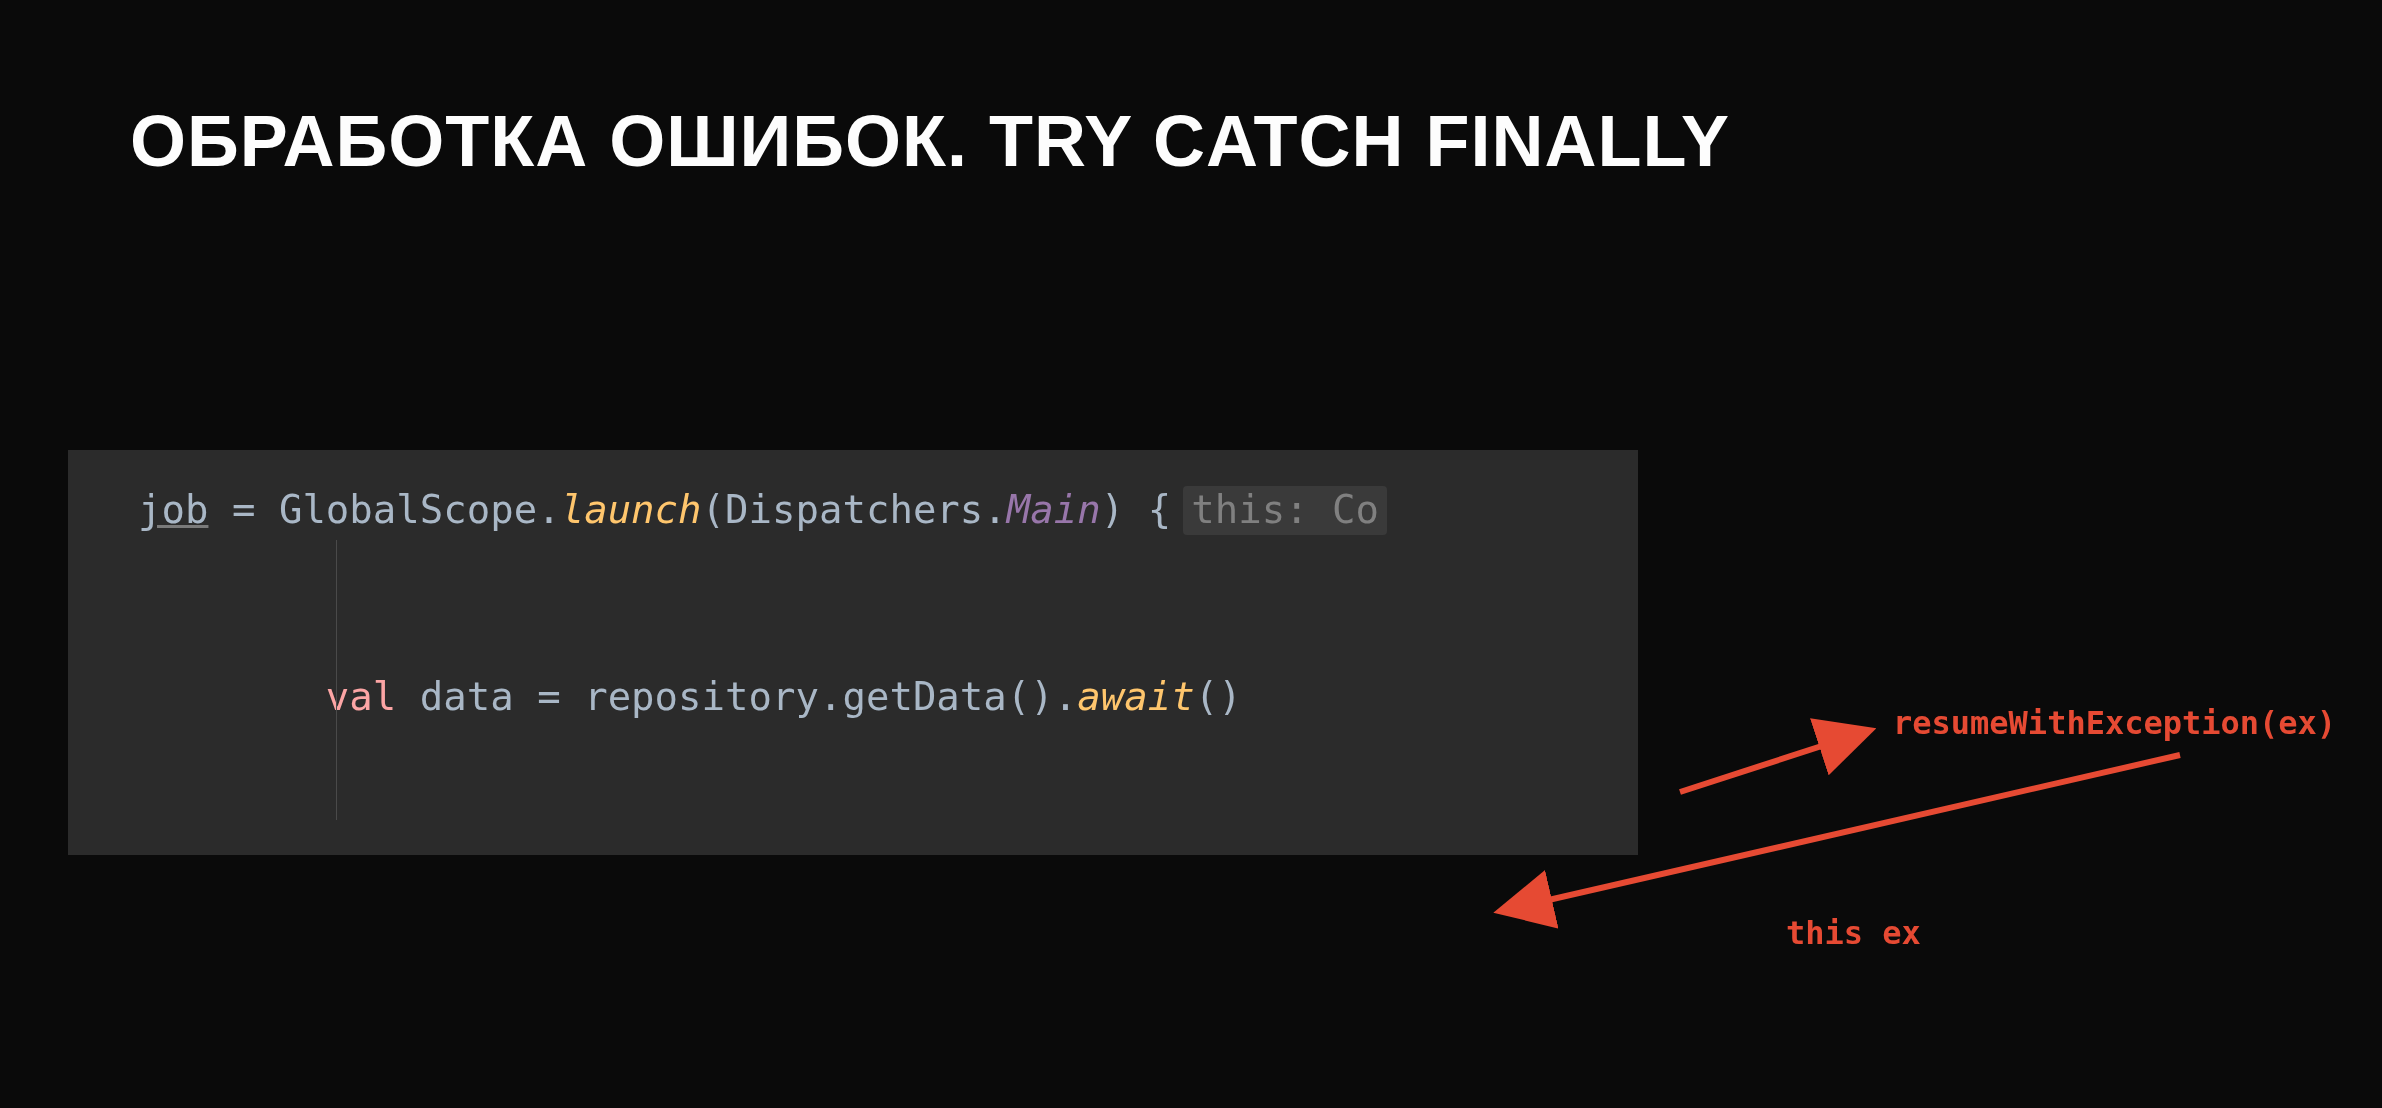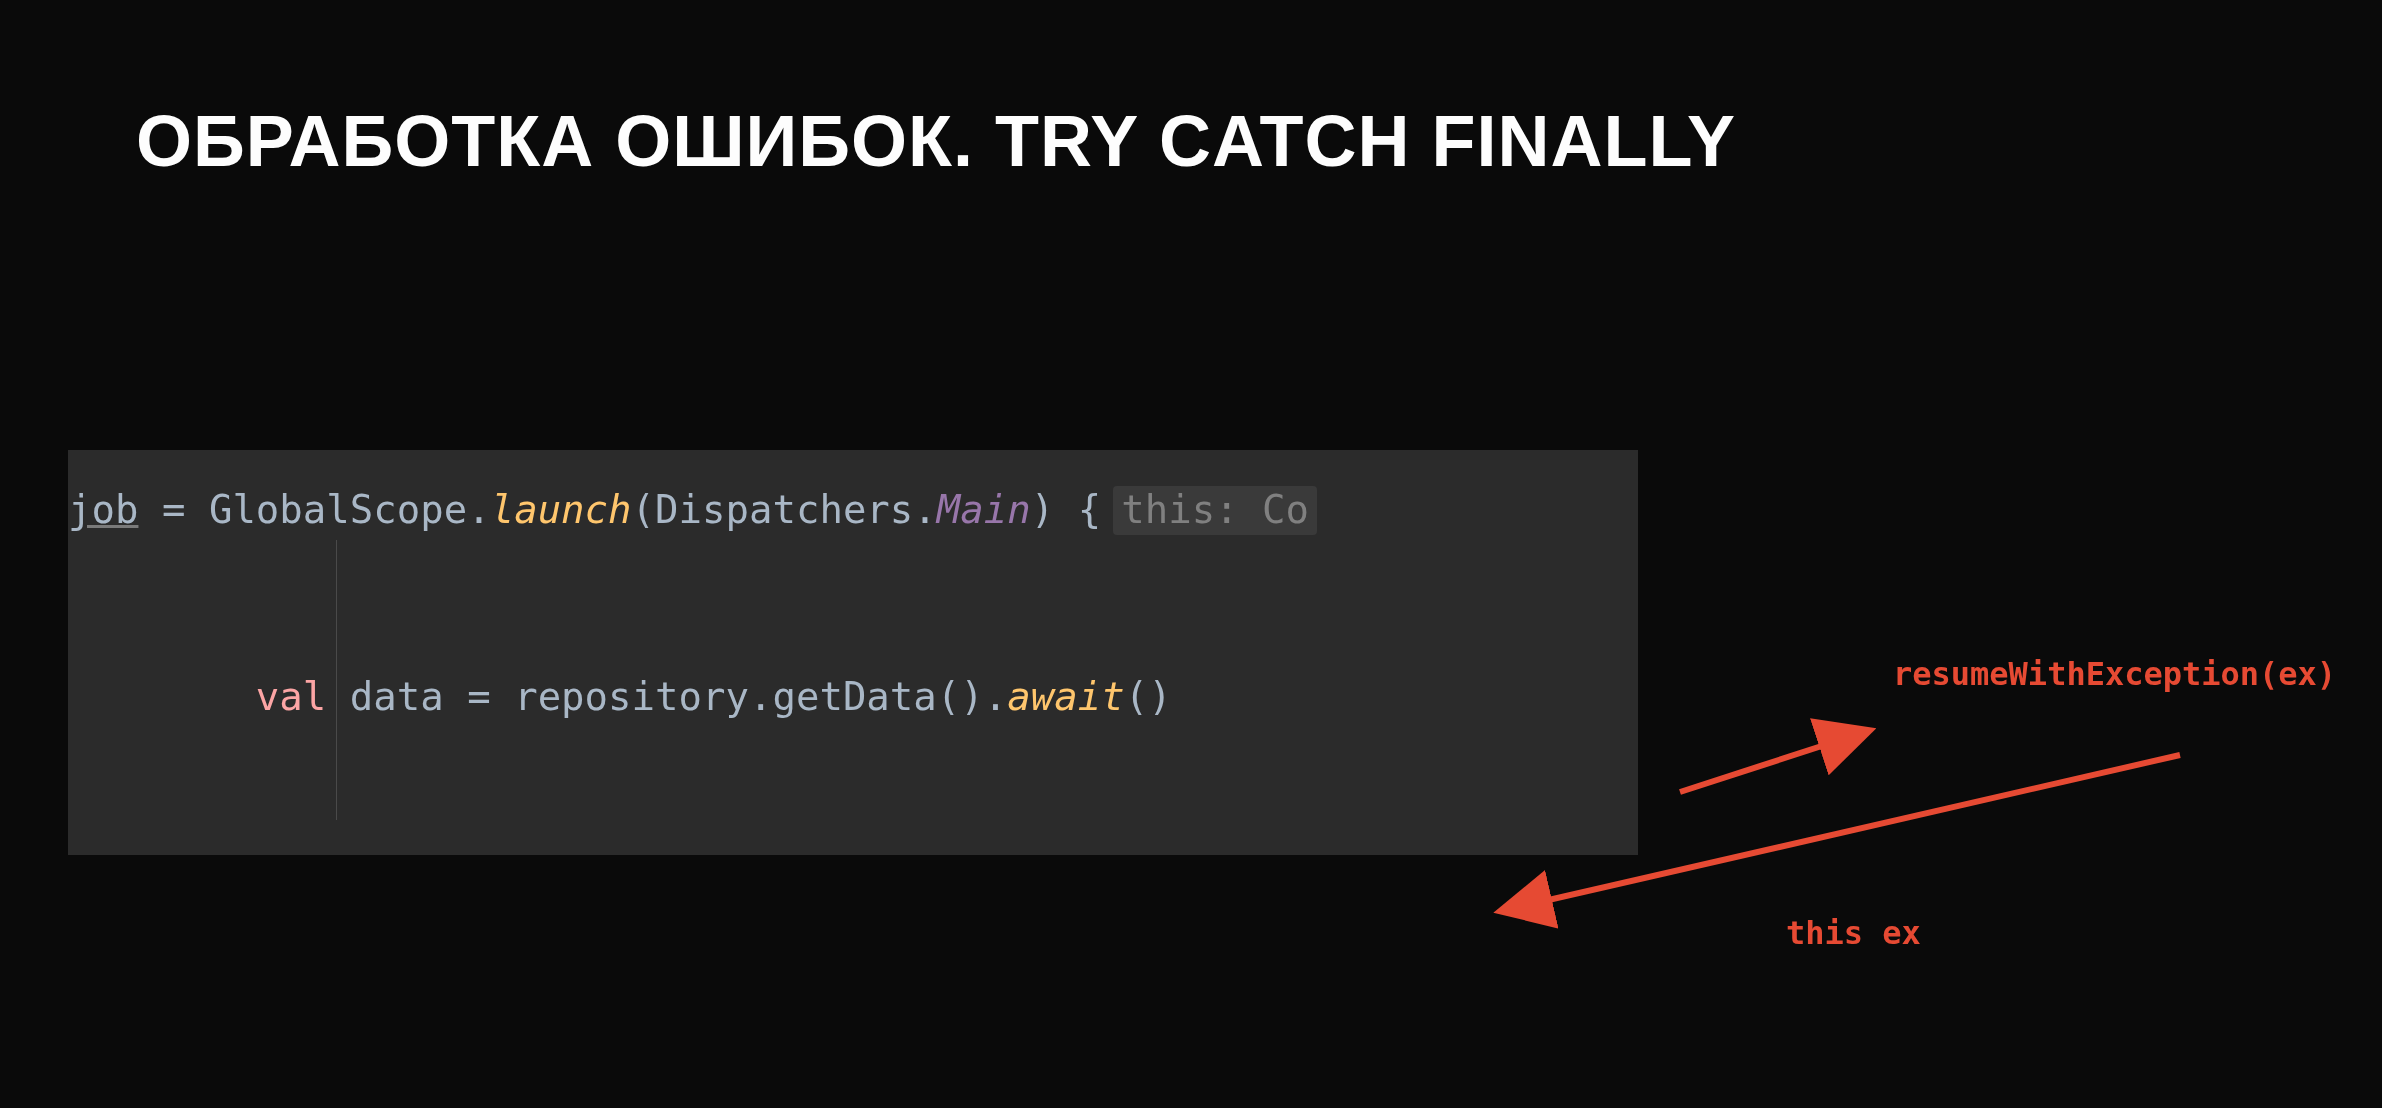--- a/index.html
+++ b/index.html
@@ -6,21 +6,21 @@
     body {
       width: 2382px;
       height: 1108px;
       background: #0a0a0a;
       font-family: -apple-system, BlinkMacSystemFont, "Segoe UI", Helvetica, Arial, sans-serif;
       overflow: hidden;
       position: relative;
     }
     .slide-title {
       position: absolute;
-      left: 136px;
+      left: 130px;
       top: 100px;
       font-size: 72px;
       font-weight: 800;
       color: #fdfdfd;
       letter-spacing: 1px;
     }
     .code-block {
       position: absolute;
       left: 68px;
       top: 450px;
@@ -28,20 +28,21 @@
       height: 405px;
       background: #2b2b2b;
       font-family: "Menlo", "Consolas", monospace;
       font-size: 39px;
       line-height: 1.15;
       color: #a9b7c6;
       padding-top: 36px;
     }
     .code-line {
       white-space: pre;
+      padding-left: 70px;
     }
     .c-underline { text-decoration: underline; text-decoration-color: #7a7a7a; color: #a9b7c6; }
     .c-ident { color: #a9b7c6; }
     .c-func-italic { color: #ffc66d; font-style: italic; }
     .c-purple-italic { color: #9876aa; font-style: italic; }
     .c-keyword { color: #fca5a5; }
     .c-paren { color: #a9b7c6; }
     .c-brace { color: #a9b7c6; }
     .hint-box {
       display: inline-block;
@@ -53,21 +54,21 @@
       margin-left: 12px;
     }
     .indent-guide {
       position: absolute;
       width: 1px;
       background: #4a4a4a;
     }
     .annotation-1 {
       position: absolute;
       left: 1893px;
-      top: 655px;
+      top: 704px;
       font-family: "Menlo", "Consolas", monospace;
       font-size: 32px;
       font-weight: 700;
       color: #e64a33;
       white-space: nowrap;
     }
     .annotation-2 {
       position: absolute;
       left: 1786px;
       top: 914px;

